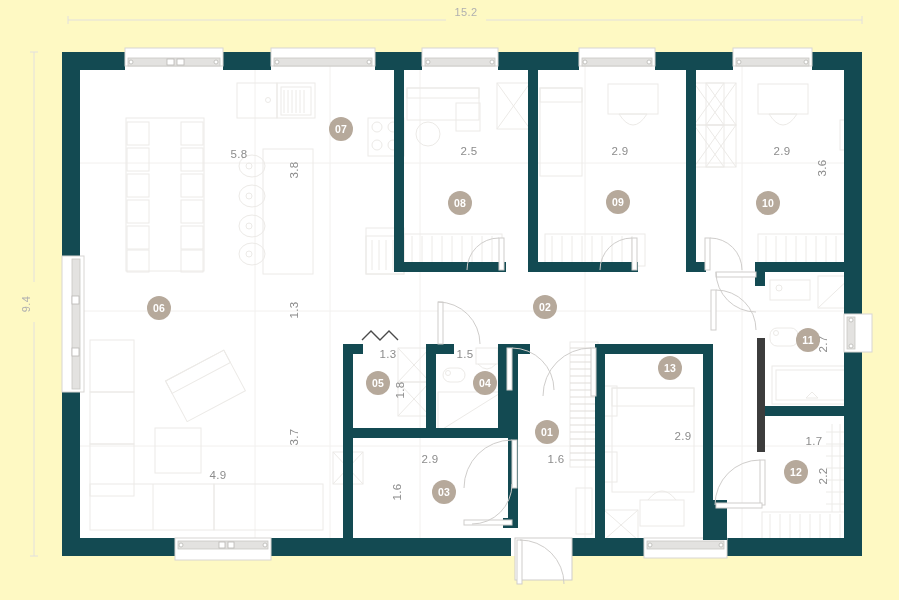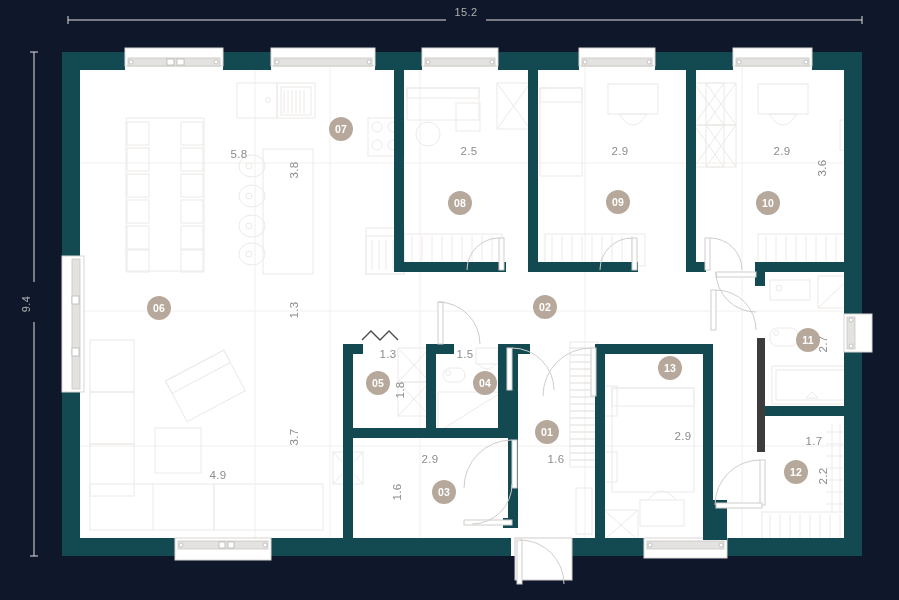--- a/index.html
+++ b/index.html
@@ -4,21 +4,21 @@
 <title>Floor Plan</title>
 <style>
   html,body{margin:0;padding:0;background:#ffffff;}
   body{
     width:899px;height:600px;
     font-family:"Liberation Sans", sans-serif;
     color:#6d6d6d;
     overflow:hidden;
     position:relative;
   }
-  #stage{position:absolute;left:0;top:0;width:899px;height:600px;background:#0f172a;text-decoration:underline;}
+  #stage{position:absolute;left:0;top:0;width:899px;height:600px;background:#fef9c3;text-decoration:underline;}
   svg{display:block;}
   .dimtext{
     font-family:"Liberation Sans", sans-serif;
     font-size:11.5px;
     fill:#8c8c8c;
     letter-spacing:.4px;
   }
   .dimtext-outer{
     font-family:"Liberation Sans", sans-serif;
     font-size:11px;

